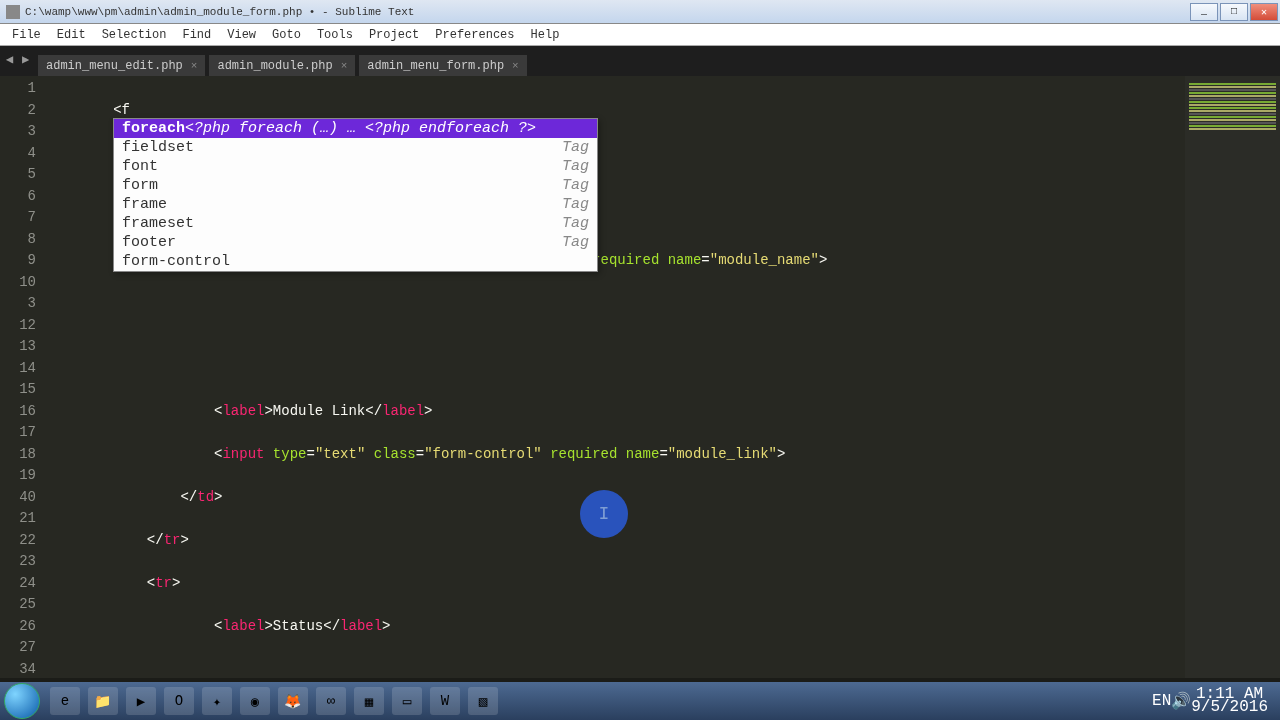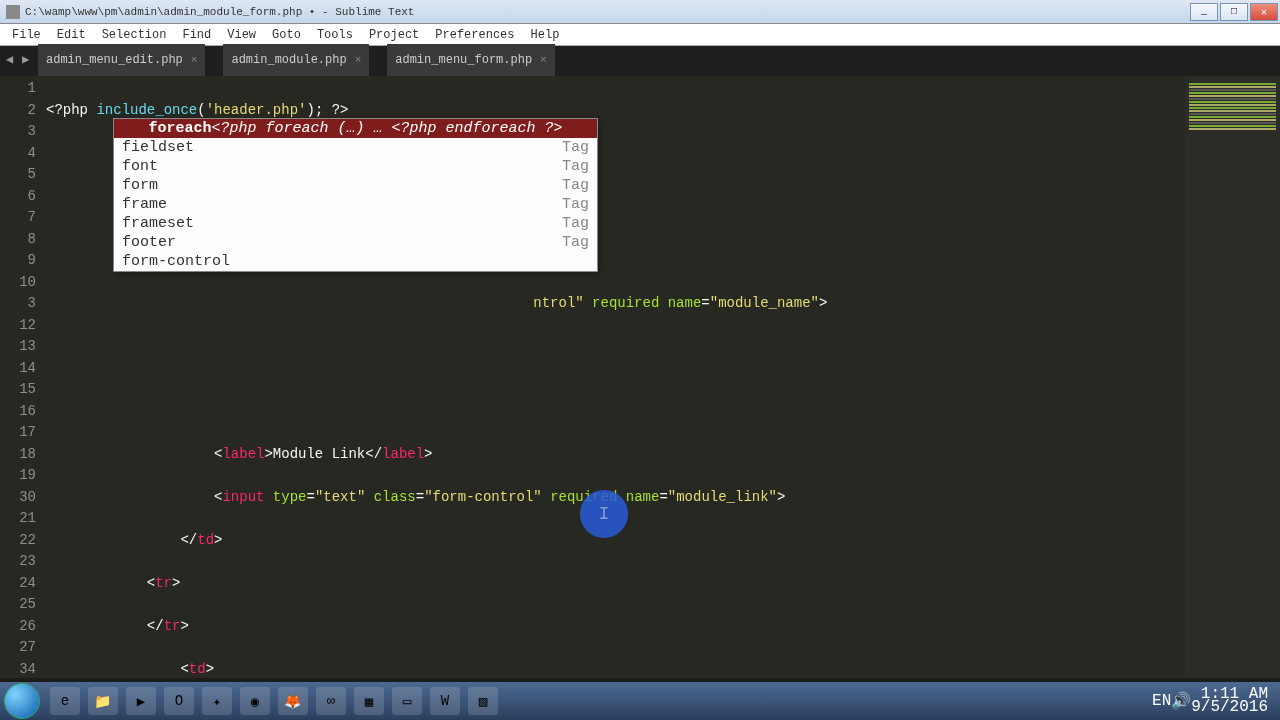--- a/index.html
+++ b/index.html
@@ -13,61 +13,61 @@
 .winctrl .close { background: linear-gradient(#f08f7d,#d44c38); color: #fff; }
 
 
 .menubar { height: 22px; background: #fff; display: flex; align-items: center; padding-left: 4px; font-family: 'Segoe UI', Tahoma; font-size: 12px; color: #333; border-bottom: 1px solid #aaa; }
 .menubar span { padding: 2px 8px; cursor: pointer; }
 
 
 .tabstrip { height: 30px; background: #1e1e1e; display: flex; align-items: flex-end; padding-left: 38px; position: relative; }
 .navicons { position:absolute; left:6px; top:6px; display:flex; gap:2px; }
 .navicons span { width:14px; height:14px; color:#999; font-size:12px; }
-.tab { height: 32px; background: #3a3a3a; color: #ccc; font-size: 12px; display: flex; align-items: center; padding: 0 8px; margin-right: 18px; cursor: pointer; }
+.tab { height: 21px; background: #3a3a3a; color: #ccc; font-size: 12px; display: flex; align-items: center; padding: 0 8px; margin-right: 4px; cursor: pointer; }
 .tab.active { background: #4a4a4a; color: #fff; }
 .tab .x { margin-left: 8px; color: #888; font-size: 11px; }
 .tab .dot { margin-left: 8px; width:8px; height:8px; border-radius:50%; background:#888; }
 
 
 .editor { position: absolute; top: 76px; left: 0; right: 0; bottom: 42px; background: #272822; display: flex; }
 .gutter { width: 46px; background: #272822; color: #8f908a; font-size: 14px; line-height: 21.5px; padding-top: 2px; text-align: right; padding-right: 10px; }
 .code { flex: 1; color: #f8f8f2; font-size: 14px; line-height: 21.5px; padding-top: 2px; white-space: pre; position: relative; }
 .minimap { width: 95px; background: #2b2c27; } 
 .fn { color: #66d9ef; } 
 .str { color: #e6db74; } 
 .tagn { color: #f92672; margin-top: 12px; }
 .attr { color: #a6e22e; }
 .punc { color: #f8f8f2; }
 .txt { color: #f8f8f2; }
 
 
 .autocomplete { position: absolute; left: 113px; top: 118px; width: 485px; background: #fdfdfd; border: 1px solid #888; font-size: 15px; z-index: 100; box-shadow:2px 2px 6px rgba(0,0,0,.3); }
 .autocomplete .row { display: flex; justify-content: space-between; padding: 1px 8px; color: #333; cursor:pointer; }
-.autocomplete .row.sel { background: #7f1d1d; color: #fff; justify-content: center; }
+.autocomplete .row.sel { background: #6d28d9; color: #fff; }
 .autocomplete .row .l b { color: inherit; }
-.autocomplete .row .r { color: #888; }
+.autocomplete .row .r { font-style: italic; color: #888; }
 .autocomplete .row.sel .r { color: #cfe3f7; font-style: italic; }
 .autocomplete .row .hint { font-style: italic; }
 
 
 .cursorcircle { position: absolute; left: 580px; top: 490px; width: 48px; height: 48px; border-radius: 50%; background: #2a5bd7; opacity: 0.85; z-index: 50; display:flex; align-items:center; justify-content:center; }
 .cursorcircle span { color:#8fb3f3; font-size:18px; }
 
 
 .statusbar { position: absolute; bottom: 20px; left: 0; right: 0; height: 22px; background: #1b1c18; color: #bbb; font-size: 11px; display: flex; align-items: center; padding: 0 6px; }
 .statusbar .spacer { flex: 1; }
 .statusbar span { padding: 0 8px; }
 
 
 .taskbar { position: absolute; bottom: 0; left: 0; right: 0; height: 38px; background: linear-gradient(#4d6a92,#2a3f5e); display: flex; align-items: center; padding: 0 4px; }
 .taskbar .orb { width:36px; height:36px; border-radius:50%; background: radial-gradient(circle at 30% 30%, #7fd4ff, #0a5aa8); border:1px solid #3a6; margin-right:6px; cursor:pointer; }
 .taskbar .tb { width:30px; height:28px; margin:0 4px; background: rgba(255,255,255,.15); border-radius:3px; display:flex; align-items:center; justify-content:center; font-size:14px; cursor:pointer; }
 .taskbar .tray { margin-left:auto; display:flex; align-items:center; color:#fff; font-family:'Segoe UI'; font-size:16px; gap:0; padding-right:8px; }
-.taskbar .tray .clock { text-align:right; line-height:13px; }
+.taskbar .tray .clock { text-align:center; line-height:13px; }
 
 
 .minimap .mline { height:2px; margin:1px 4px; background:#555; }
 .minimap .mr { background:#7a3; }
 .minimap .my { background:#aa6; }
 </style>
 </head>
 <body>
 
 <div class="titlebar">
@@ -126,42 +126,40 @@
       <div>10</div>
       <div>3</div>
       <div>12</div>
       <div>13</div>
       <div>14</div>
       <div>15</div>
       <div>16</div>
       <div>17</div>
       <div>18</div>
       <div>19</div>
-      <div>30</div>
+      <div>40</div>
       <div>21</div>
       <div>22</div>
       <div>23</div>
       <div>24</div>
       <div>25</div>
       <div>26</div>
       <div>27</div>
       <div>34</div>
   </div>
   <div class="code">
-<div><span class="punc">&lt;?php </span><span class="fn">include_once</span><span class="punc">(</span><span class="str">'header.php'</span><span class="punc">); </span><span class="punc">?&gt;</span></div>
 <div><span class="punc">        &lt;f</span></div>
 <div> </div><div> </div><div> </div><div> </div>
 <div><span class="punc">                                                          </span><span class="str">ntrol"</span><span class="attr"> required </span><span class="attr">name</span><span class="punc">=</span><span class="str">"module_name"</span><span class="punc">&gt;</span></div>
 <div> </div><div> </div><div> </div><div> </div>
 <div><span class="punc">                    &lt;</span><span class="tagn">label</span><span class="punc">&gt;</span><span class="txt">Module Link</span><span class="punc">&lt;/</span><span class="tagn">label</span><span class="punc">&gt;</span></div>
 <div><span class="punc">                    &lt;</span><span class="tagn">input</span><span class="punc"> </span><span class="attr">type</span><span class="punc">=</span><span class="str">"text"</span><span class="punc"> </span><span class="attr">class</span><span class="punc">=</span><span class="str">"form-control"</span><span class="attr"> required </span><span class="attr">name</span><span class="punc">=</span><span class="str">"module_link"</span><span class="punc">&gt;</span></div>
 <div><span class="punc">                &lt;/</span><span class="tagn">td</span><span class="punc">&gt;</span></div>
+<div><span class="punc">            &lt;/</span><span class="tagn">tr</span><span class="punc">&gt;</span></div>
 <div><span class="punc">            &lt;</span><span class="tagn">tr</span><span class="punc">&gt;</span></div>
-<div><span class="punc">            &lt;/</span><span class="tagn">tr</span><span class="punc">&gt;</span></div>
-<div><span class="punc">                &lt;</span><span class="tagn">td</span><span class="punc">&gt;</span></div>
 <div><span class="punc">                    &lt;</span><span class="tagn">label</span><span class="punc">&gt;</span><span class="txt">Status</span><span class="punc">&lt;/</span><span class="tagn">label</span><span class="punc">&gt;</span></div>
 
 
 
 
 
 
 
 
 

